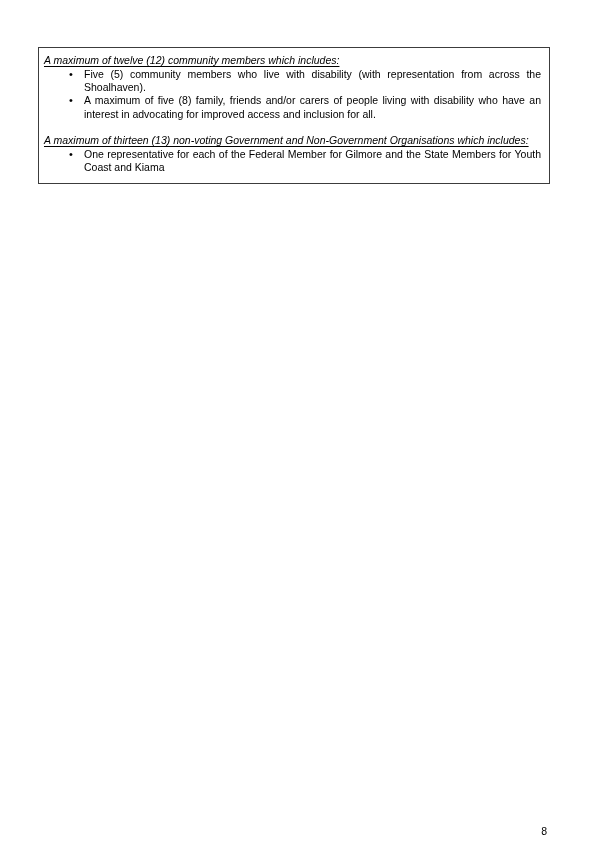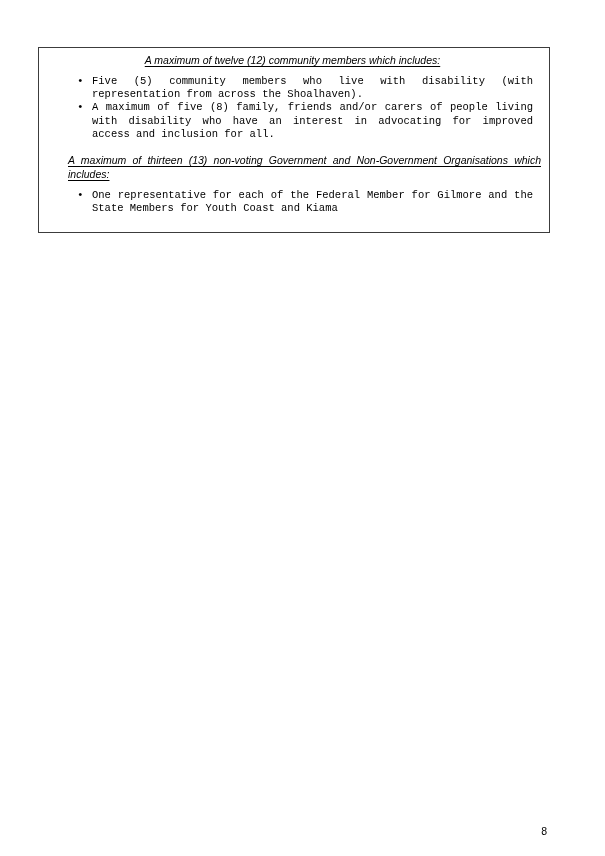--- a/index.html
+++ b/index.html
@@ -40,32 +40,30 @@
 
   .heading {
     font-size: 10.5px;
     line-height: 14px;
     font-style: italic;
     font-weight: normal;
     text-decoration: underline;
     text-underline-offset: 2px;
     margin: 0 0 1px 0;
     padding: 0;
-    text-align: center;
   }
   .heading.justified {
     text-align: justify;
     text-align-last: left;
   }
 
   ul.bullets {
     list-style: none;
-    margin: 8px;
+    margin: 0;
     padding: 0;
-    font-family: Liberation Mono, monospace;
   }
   ul.bullets li {
     position: relative;
     font-size: 10.5px;
     line-height: 13.2px;
     text-align: justify;
     text-align-last: left;
     padding-left: 40px;
     margin: 0;
   }
@@ -74,21 +72,21 @@
     position: absolute;
     left: 25px;
     top: 0;
     font-size: 11px;
     line-height: 13.2px;
   }
 
   
   .group-one { margin-top: 2px; }
   
-  .group-two-heading { margin-top: 12px; margin-left: 24px; }
+  .group-two-heading { margin-top: 12px; }
   .group-two { margin-top: 11px; }
   .group-two li { margin-bottom: 11px; }
   .group-two li:last-child { margin-bottom: 0; }
 
   
   .page-number {
     position: absolute;
     left: 0;
     top: 825px;
     width: 547px;

